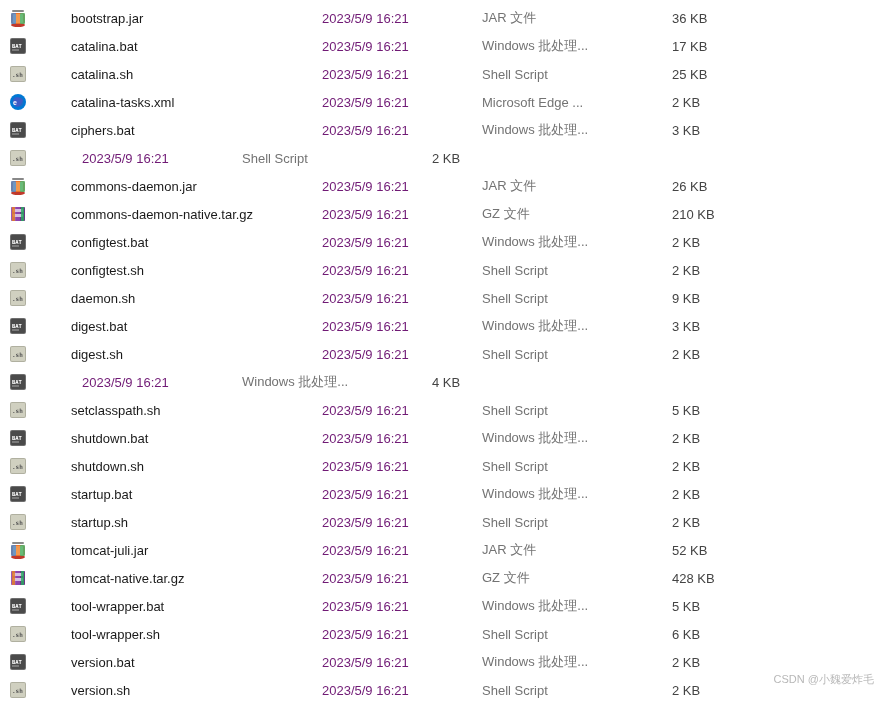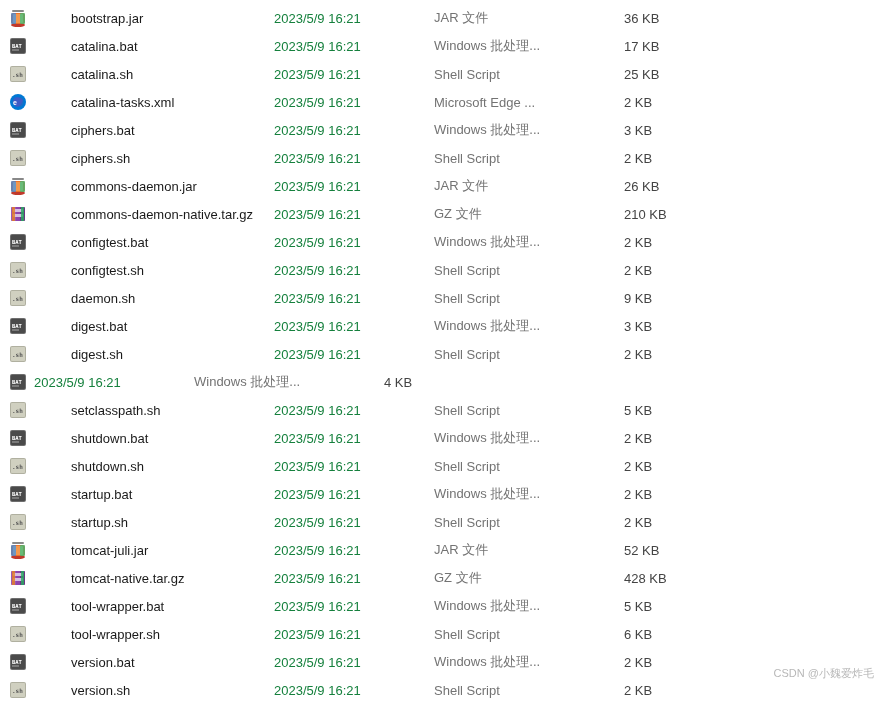--- a/index.html
+++ b/index.html
@@ -35,36 +35,37 @@
       width: 240px;
       flex-shrink: 0;
       white-space: nowrap;
       overflow: hidden;
       text-overflow: ellipsis;
       padding-left: 37px;
     }
     .file-date {
       width: 160px;
       flex-shrink: 0;
-      color: #15803d;
+      color: #701a75;
+      margin-left: 48px;
     }
     .file-type {
       width: 190px;
       flex-shrink: 0;
       color: #737373;
     }
     .file-size {
       width: 80px;
       text-align: left;
       color: #444;
     }
 
     .watermark {
       position: fixed;
-      bottom: 22px;
+      bottom: 16px;
       right: 10px;
       font-size: 11px;
       color: #999;
       opacity: 0.7;
     }
   </style>
 </head>
 <body>
 
 <div class="file-list" id="file-list-container">
@@ -141,21 +142,20 @@
     <div class="file-size">3 KB</div>
   </div>
     <div class="file-row">
     <div class="file-icon">
         <svg width="18" height="18" viewBox="0 0 18 18" xmlns="http://www.w3.org/2000/svg">
     <rect x="1" y="1" width="16" height="16" rx="2" fill="#b0b0a0"></rect>
     <rect x="2" y="2" width="14" height="14" rx="1" fill="#d0d0c0"></rect>
     <text x="3" y="12" font-size="6" fill="#555" font-family="Consolas,monospace" font-weight="bold">.sh</text>
   </svg>
       </div>
-    <div class="file-name">ciphers.sh</div>
     <div class="file-date">2023/5/9 16:21</div>
     <div class="file-type">Shell Script</div>
     <div class="file-size">2 KB</div>
   </div>
     <div class="file-row">
     <div class="file-icon">
         <svg width="18" height="18" viewBox="0 0 18 18" xmlns="http://www.w3.org/2000/svg">
     <rect x="3" y="1" width="12" height="2" rx="1" fill="#888"></rect>
     <ellipse cx="9" cy="16" rx="7" ry="2" fill="#c0392b"></ellipse>
     <rect x="2" y="4" width="14" height="11" rx="2" fill="#e74c3c"></rect>

